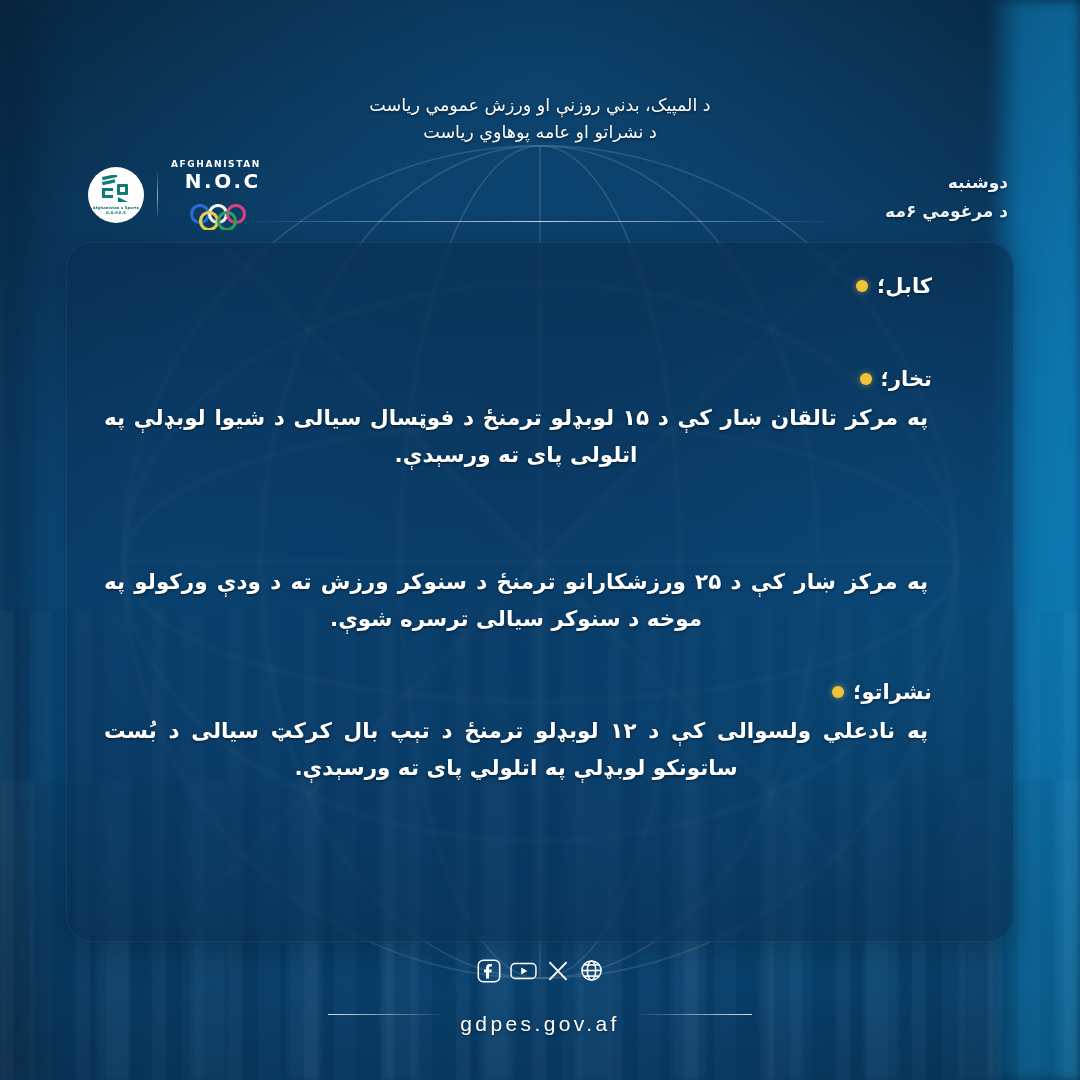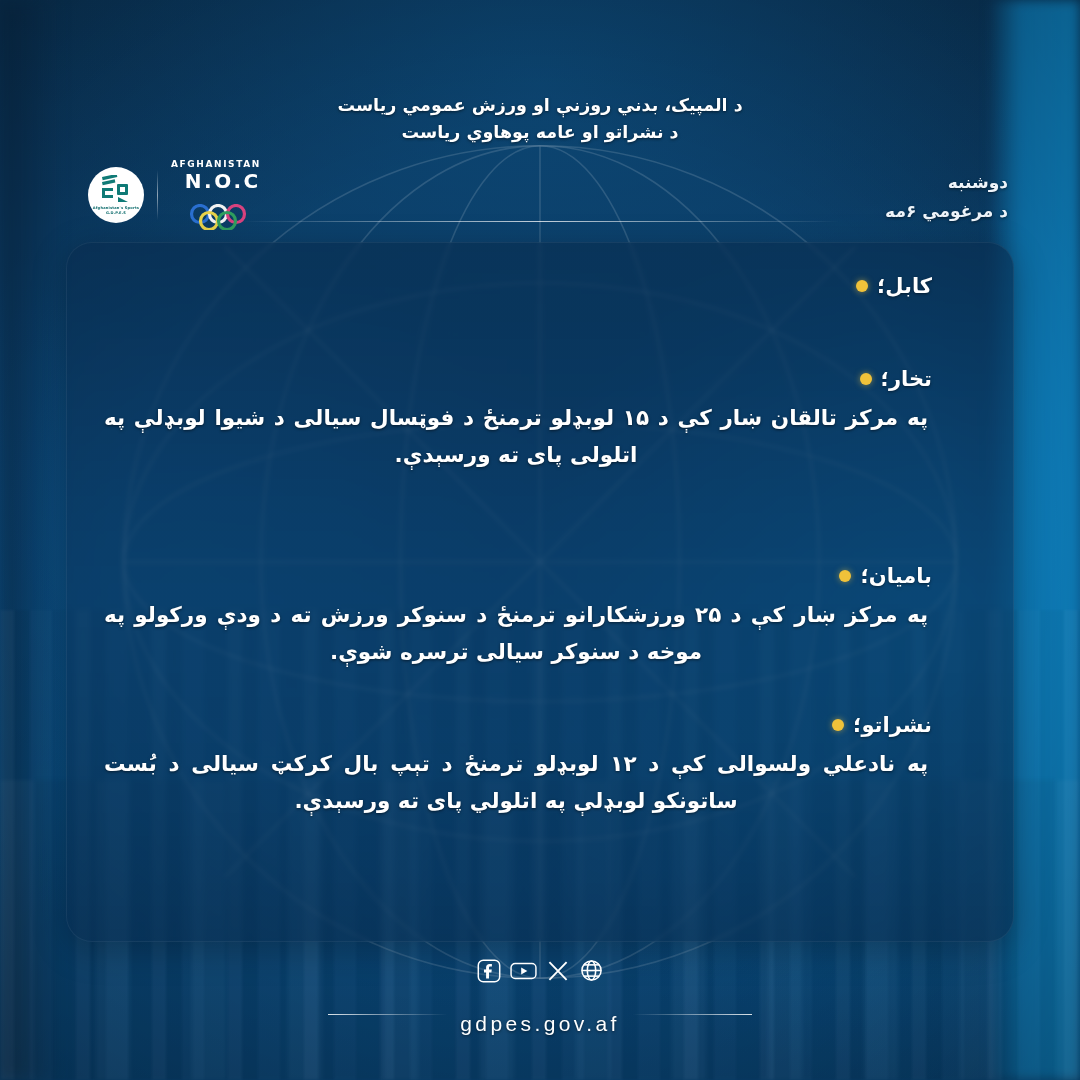--- a/index.html
+++ b/index.html
@@ -70,21 +70,21 @@
     background:radial-gradient(ellipse 85% 75% at 50% 48%, rgba(0,0,0,0) 45%, rgba(0,0,0,.30) 100%);
   }
 
   
   .hdr-dept {
     position:absolute; top:92px; left:0; right:0;
     text-align:center;
     color:#ffffff;
     font-size:17.5px;
     line-height:1.55;
-    font-weight:bold;
+    font-weight:normal;
     letter-spacing:.2px;
     text-shadow:0 1px 3px rgba(0,0,0,.55);
   }
   .hdr-dept div { white-space:nowrap; }
 
   .hdr-date {
     position:absolute; top:168px; right:72px;
     text-align:right;
     color:#eef4fa;
     font-size:17px;
@@ -328,24 +328,20 @@
       <div class="news-head">
         <span class="news-city">تخار؛</span>
         <span class="bullet"></span>
       </div>
       <div class="news-body">په مرکز تالقان ښار کې د ۱۵ لوبډلو ترمنځ د فوټسال سیالی د شیوا لوبډلې په اتلولی پای ته ورسېدې.</div>
     </div>
 
     <div class="sp-2"></div>
 
     <div class="news-item">
-      <div class="news-head">
-        <span class="news-city">بامیان؛</span>
-        <span class="bullet"></span>
-      </div>
       <div class="news-body">په مرکز ښار کې د ۲۵ ورزشکارانو ترمنځ د سنوکر ورزش ته د ودې ورکولو په موخه د سنوکر سیالی ترسره شوې.</div>
     </div>
 
     <div class="sp-3"></div>
 
     <div class="news-item">
       <div class="news-head">
         <span class="news-city">نشراتو؛</span>
         <span class="bullet"></span>
       </div>

